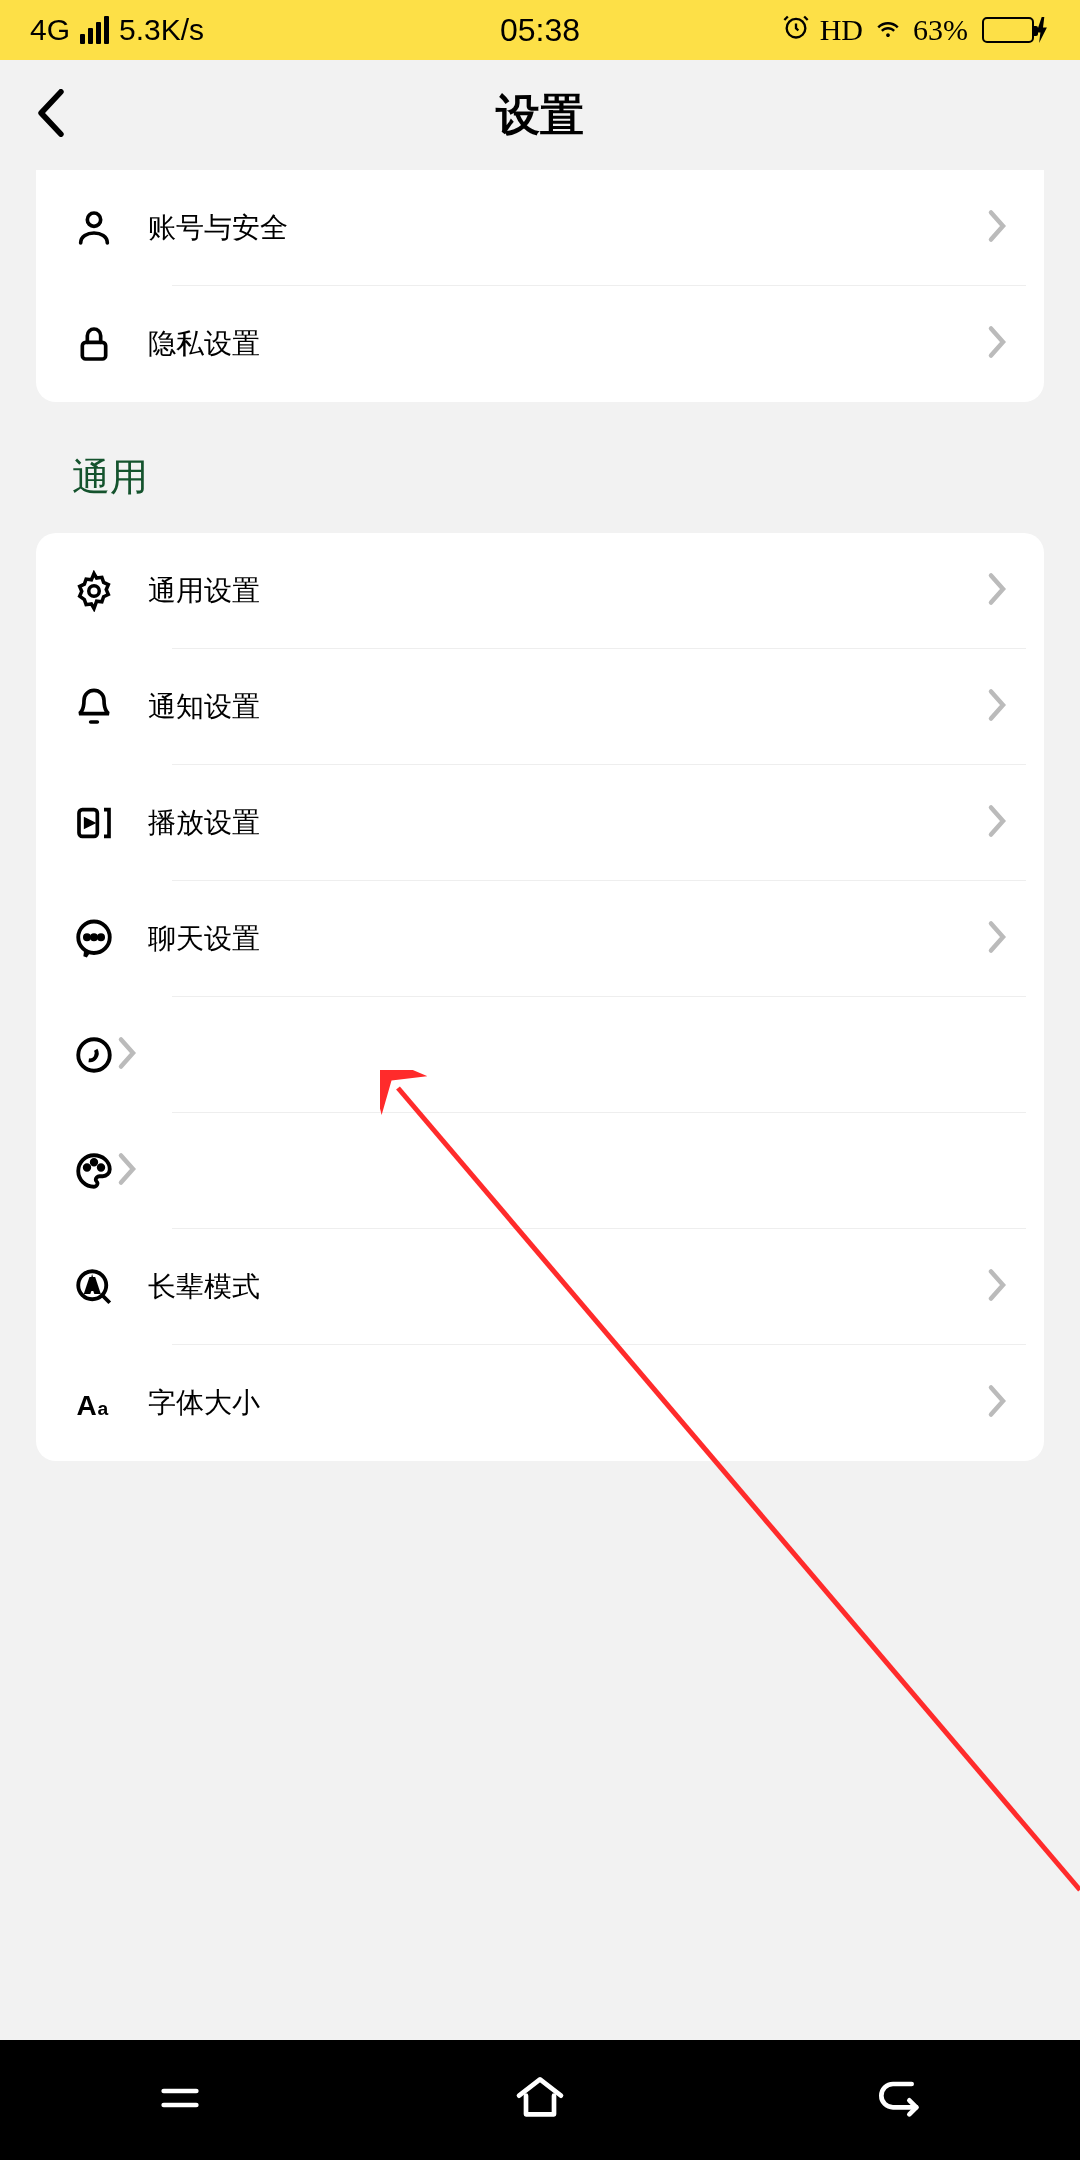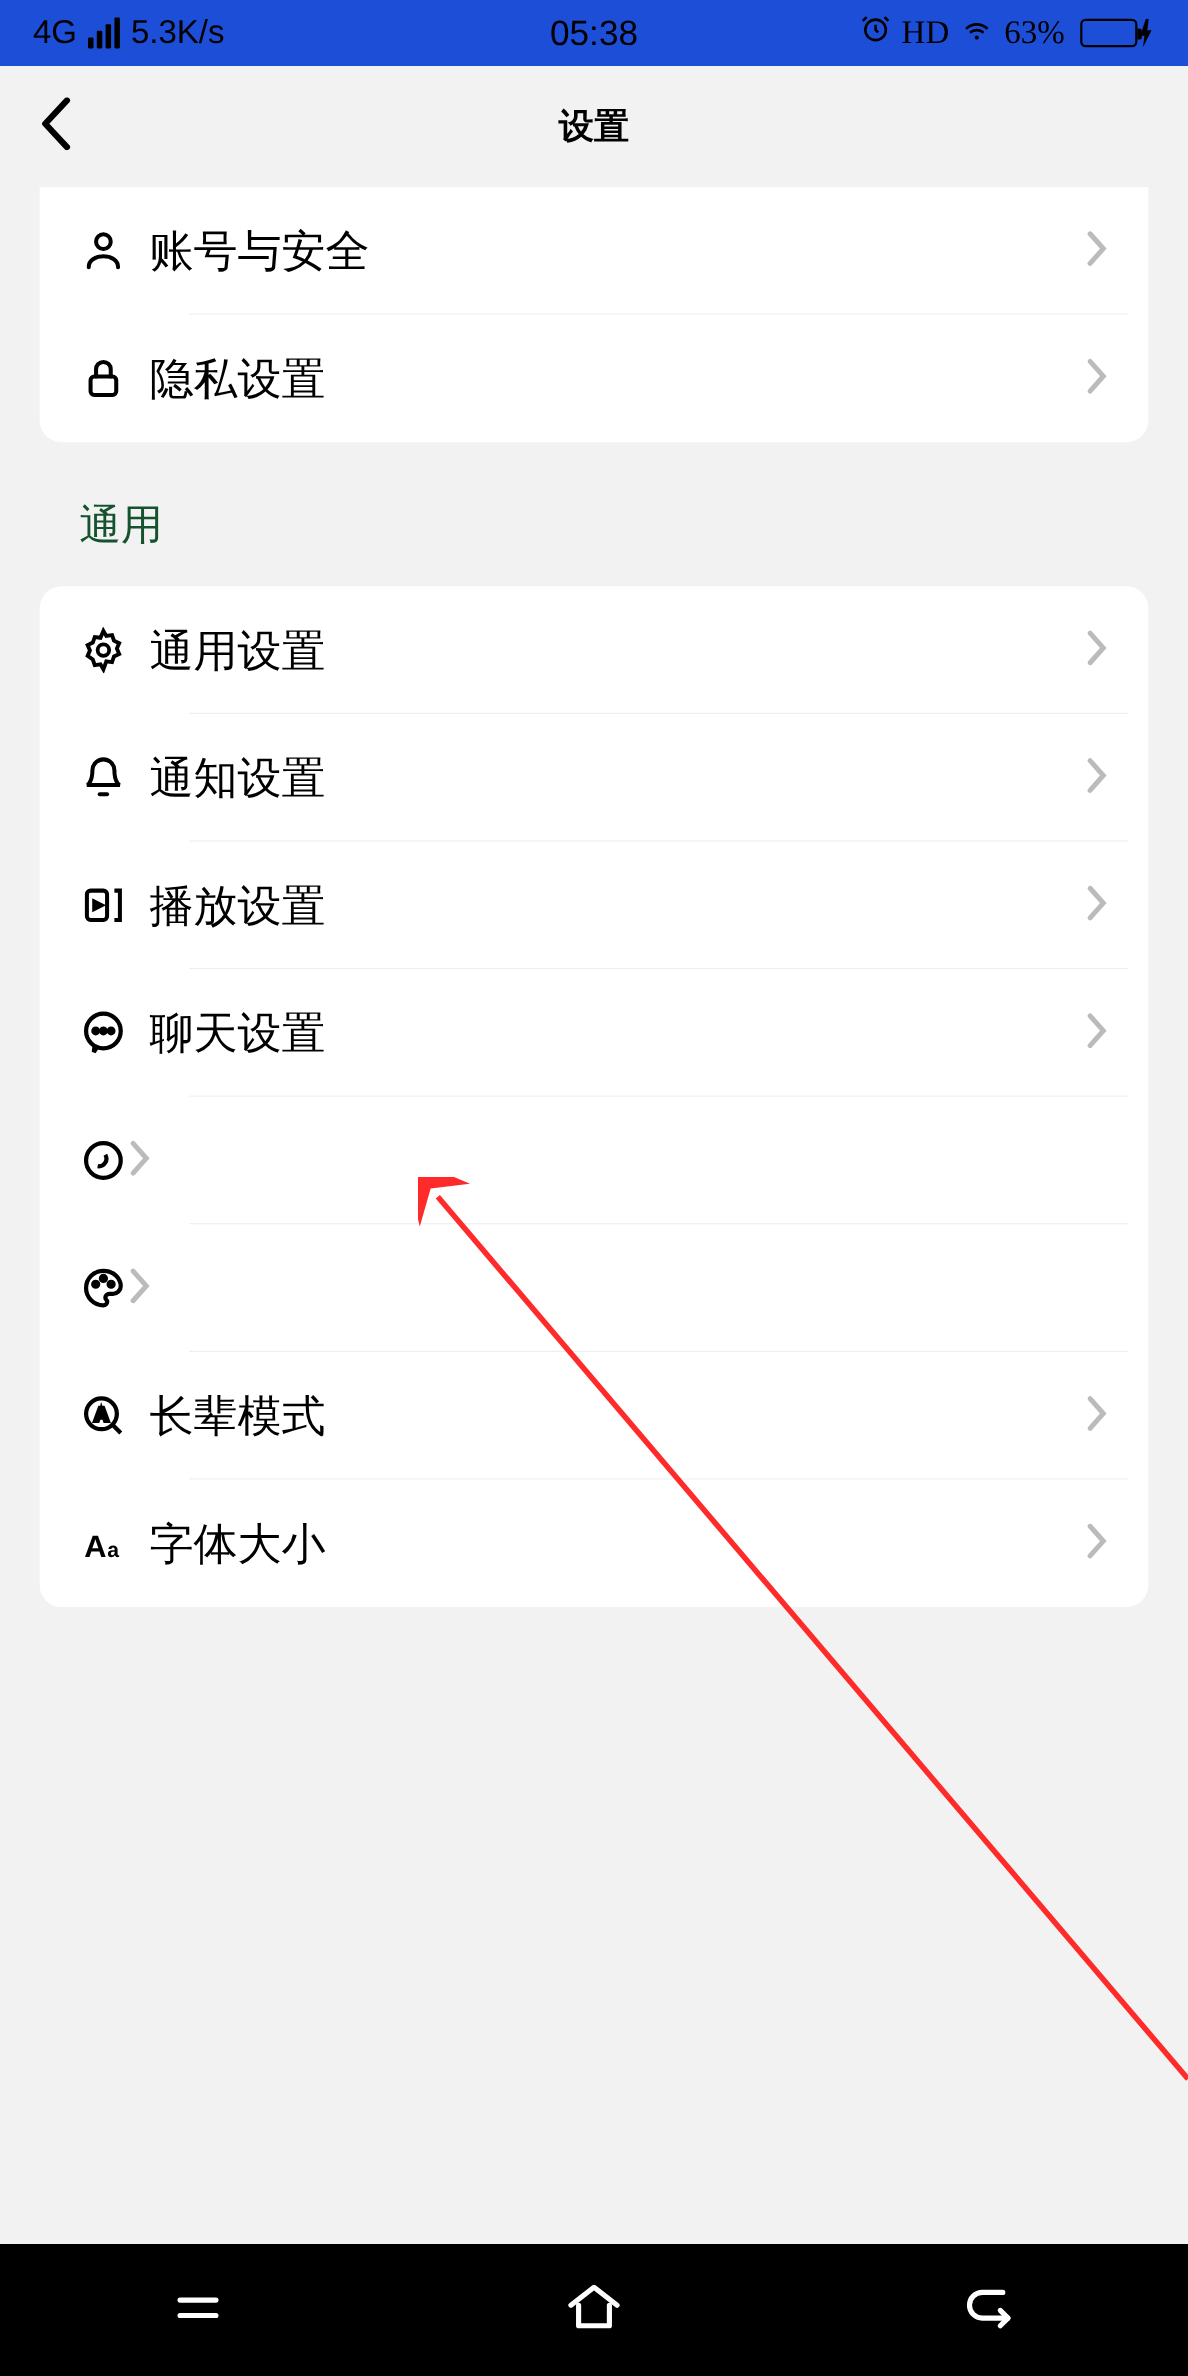--- a/index.html
+++ b/index.html
@@ -6,21 +6,21 @@
     body {
       width: 1080px;
       height: 2160px;
       background: #f2f2f2;
       font-family: -apple-system, "Helvetica Neue", sans-serif;
       position: relative;
       overflow: hidden;
     }
     .status-bar {
       height: 60px;
-      background: #1d4ed8;
+      background: #fde047;
       display: flex;
       align-items: center;
       justify-content: space-between;
       padding: 0 30px;
       font-size: 30px;
       font-weight: 500;
       color: #000;
     }
     .status-left { display: flex; align-items: center; gap: 6px; }
     .status-center { position: absolute; left: 50%; transform: translateX(-50%); font-size: 32px; font-weight: 400;}
@@ -48,21 +48,21 @@
       justify-content: center;
       position: relative;
       background: #f2f2f2;
     }
     .back-btn {
       position: absolute;
       left: 36px;
       top: 50%;
       transform: translateY(-50%);
     }
-    .header-title { font-size: 32px; font-weight: 600; color: #000; }
+    .header-title { font-size: 44px; font-weight: 600; color: #000; }
     .card {
       background: #fff;
       border-radius: 20px;
       margin: 0 36px;
       overflow: hidden;
     }
     .card.first { border-top-left-radius:0; border-top-right-radius:0; margin-top: 0;}
     .row {
       display: flex;
       align-items: center;
@@ -72,22 +72,22 @@
     }
     .row-divider {
       position:absolute; left:136px; right:18px; bottom:0; height:1px; background:#eee;
     }
     .row-icon {
       width: 44px; height: 44px;
       display:flex; align-items:center; justify-content:center;
       flex-shrink:0;
     }
     .row-label {
-      margin-left: 20px;
-      font-size: 40px;
+      margin-left: 32px;
+      font-size: 28px;
       color: #000;
       flex: 1;
     }
     .chevron { color:#bbb; }
     .section-label {
       font-size: 38px;
       color: #14532d;
       margin: 50px 0 30px 72px;
     }
     .arrow-annotation {

